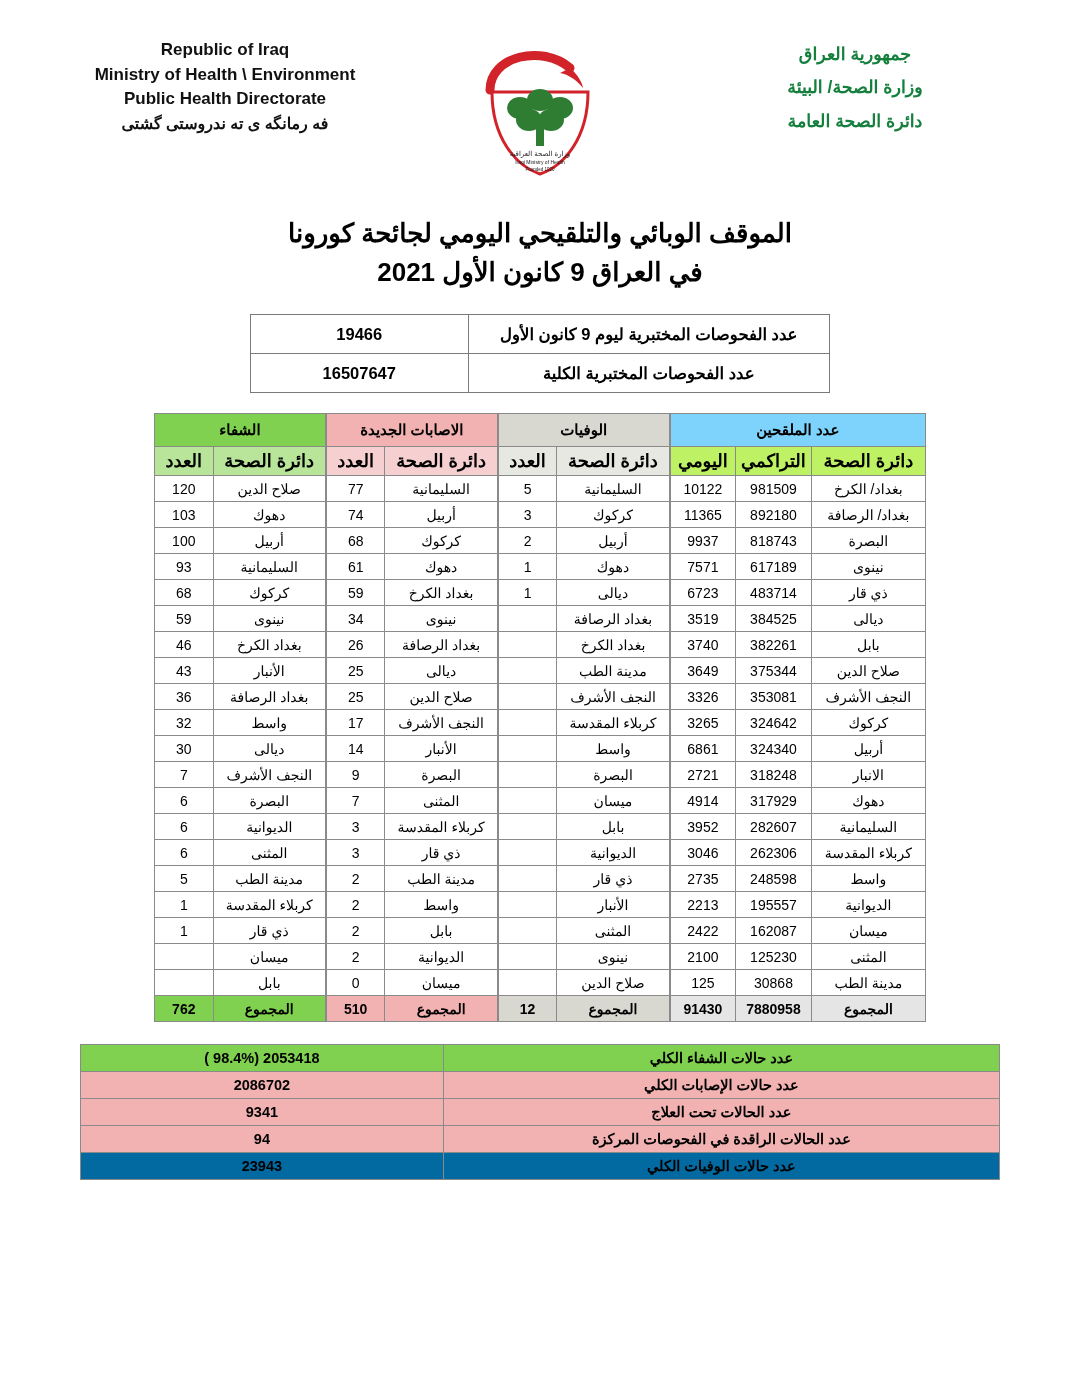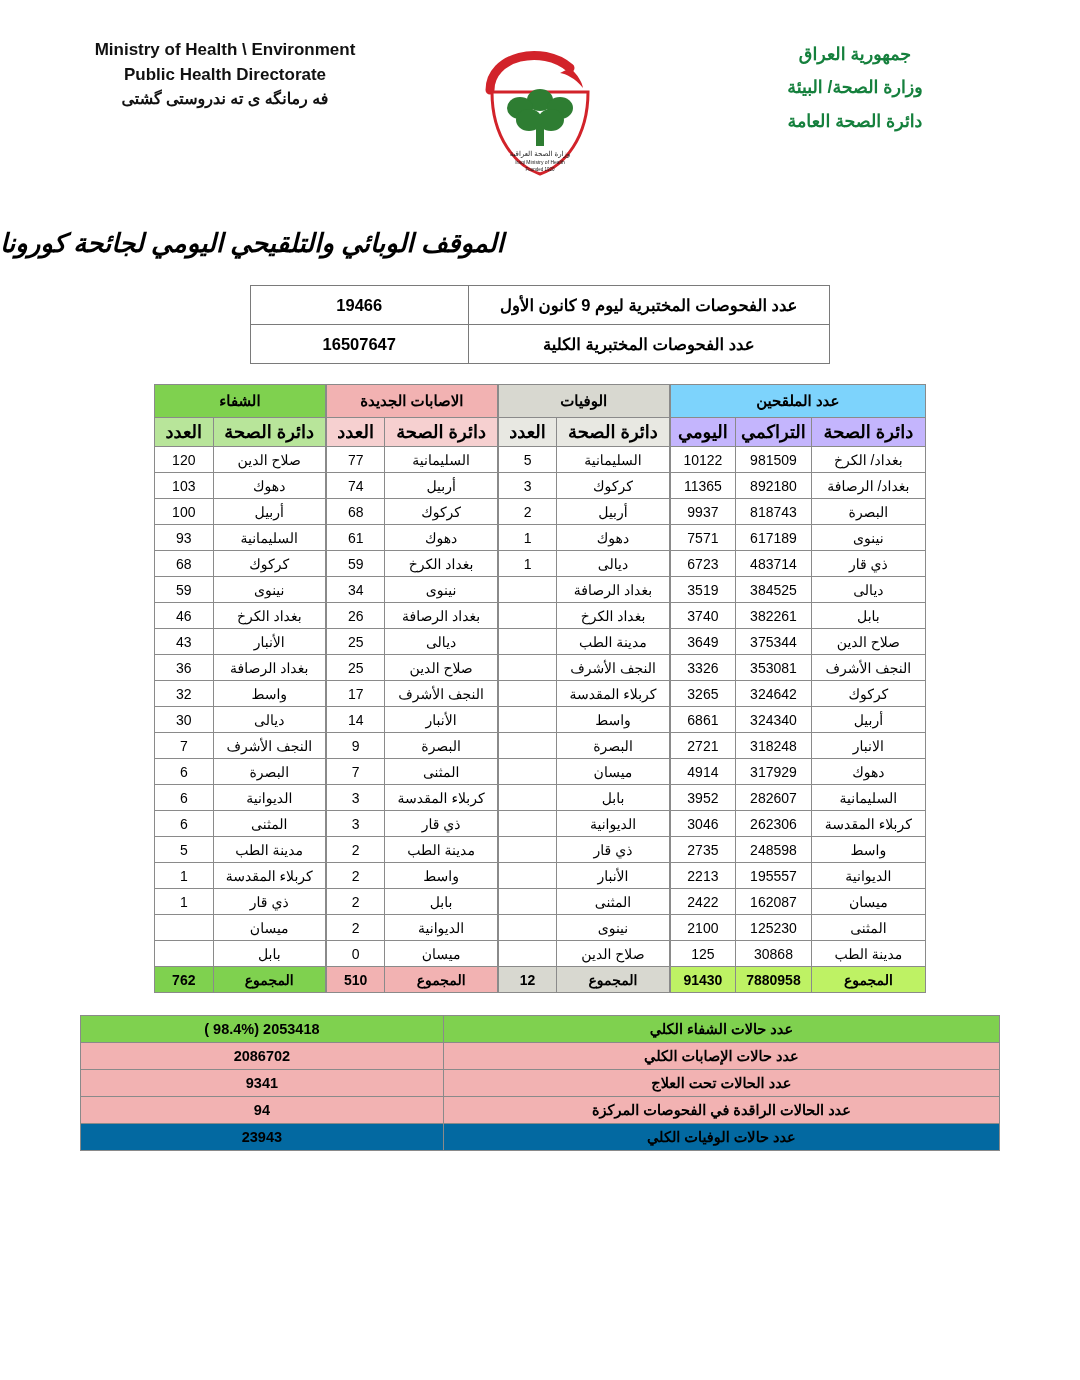--- a/index.html
+++ b/index.html
@@ -54,24 +54,23 @@
   .logo-wrap {
     width: 200px;
     display: flex;
     justify-content: center;
     align-items: flex-start;
     padding-top: 4px;
   }
 
   
   .title-block {
-    margin-top: 42px;
-    text-align: left;
+    margin-top: 32px;
+    text-align: center;
     direction: rtl;
-    font-style: italic;
   }
   .title-line {
     font-size: 26px;
     font-weight: bold;
     line-height: 1.5;
     letter-spacing: 0;
   }
 
   
   .tests-table {
@@ -145,23 +144,23 @@
   .blk-red .bl-total td { background: #f2b2b2; }
 
   
   .blk-grey .bl-title { background: #d8d8d0; }
   .blk-grey .bl-head { background: #e8e8e2; }
   .blk-grey td.cell { background: #fff; }
   .blk-grey .bl-total td { background: #d8d8d0; }
 
   
   .blk-blue .bl-title { background: #7dd3fc; }
-  .blk-blue .bl-head { background: #c4b5fd; margin-top: 44px; }
+  .blk-blue .bl-head { background: #bef264; margin-top: 44px; }
   .blk-blue td.cell { background: #fff; }
-  .blk-blue .bl-total td { background: #bef264; }
+  .blk-blue .bl-total td { background: #e5e5e5; }
 
   .w-name { width: 110px; }
   .w-num  { width: 56px; }
   .w-name-v { width: 118px; }
   .w-num-v { width: 68px; }
   .w-num-v2 { width: 62px; }
 
   
   .summary {
     margin: 22px auto 0 auto;
@@ -183,20 +182,21 @@
   .row-pink td { background: #f2b2b2; }
   .row-beige td { background: #0369a1; text-align: center; }
 </style>
 </head>
 <body>
 
 <div class="page">
 
   <div class="header">
     <div class="header-en">
+      <div>Republic of Iraq</div>
       <div>Ministry of Health \ Environment</div>
       <div>Public Health Directorate</div>
       <div class="ku">فه‌ رمانگه‌ ى ته‌ ندروستى گشتى</div>
     </div>
 
     <div class="logo-wrap">
       <svg width="180" height="140" viewBox="0 0 180 140">
         <path d="M40 48 C40 14, 92 2, 120 26" stroke="#d2232a" stroke-width="9" fill="none" stroke-linecap="round"></path>
         <path d="M120 26 C128 33, 132 40, 133 46 C125 36, 116 32, 110 31 Z" fill="#d2232a"></path>
         <path d="M42 50 C42 96, 66 124, 90 132 C114 124, 138 96, 138 50 Z" fill="#ffffff" stroke="#d2232a" stroke-width="3"></path>
@@ -216,20 +216,21 @@
 
     <div class="header-ar">
       <div>جمهورية العراق</div>
       <div>وزارة الصحة/ البيئة</div>
       <div>دائرة الصحة العامة</div>
     </div>
   </div>
 
   <div class="title-block">
     <div class="title-line">الموقف الوبائي والتلقيحي اليومي لجائحة كورونا</div>
+    <div class="title-line">في العراق  9  كانون الأول 2021</div>
   </div>
 
   <table class="tests-table">
     <tbody>
       <tr>
         <td class="tests-label">عدد الفحوصات المختبرية  ليوم 9 كانون الأول</td>
         <td class="tests-value">19466</td>
       </tr>
       <tr>
         <td class="tests-label">عدد الفحوصات المختبرية الكلية</td>

